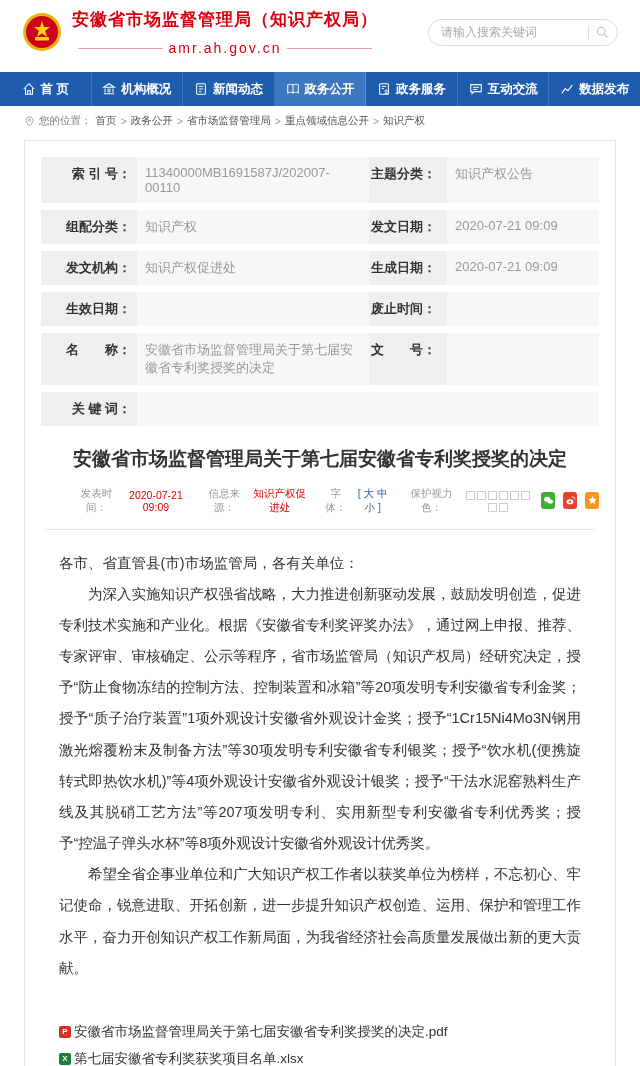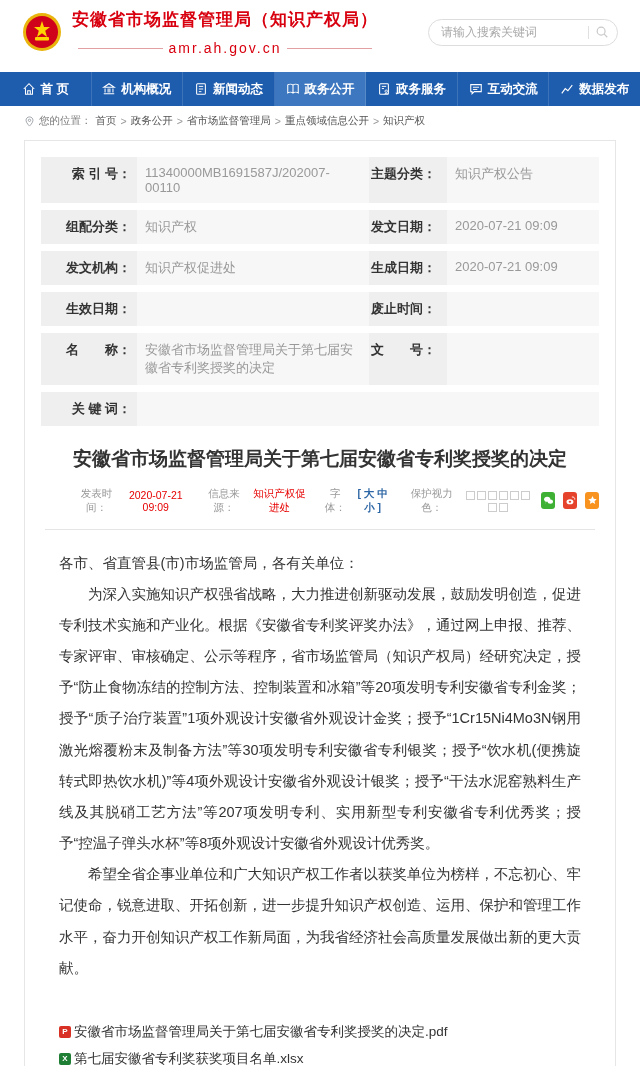--- a/index.html
+++ b/index.html
@@ -39,21 +39,21 @@
   .mcell-value { background:#f7f7f7; padding:8px 8px; color:#999; }
   .mv-l { width:232px; flex:0 0 232px; }
   .mcell-label-r { background:#efefef; width:78px; flex:0 0 78px; text-align:left; padding:8px 6px 8px 2px; font-weight:bold; color:#333; }
   .mv-r { flex:1; }
   .mv-full { flex:1; }
   
   .art-title { text-align:center; font-size:19px; font-weight:bold; color:#333; margin:20px 24px 0 24px; line-height:1.4; }
   .art-meta { text-align:center; margin-top:14px; font-size:10.5px; color:#999;
     display:flex; align-items:center; justify-content:center; gap:4px; flex-wrap:nowrap;margin-left:34px; }
   .art-meta .red { color:#e60000; }
-  .art-meta .blue { color:#2d66a5; font-weight:bold; }
+  .art-meta .blue { color:#2d66a5; font-weight:normal; }
   .eye-box { display:inline-block; width:9px; height:9px; border:1px solid #ccc; background:#fff; margin-left:2px; vertical-align:middle; }
   .share { display:inline-flex; width:17px; height:17px; border-radius:3px; margin-left:4px; align-items:center; justify-content:center; }
   .share svg { width:11px; height:11px; }
   .art-divider { border-top:1px solid #e5e5e5; margin:14px 4px 0 4px; }
   
   .art-body { padding:18px 18px 0 18px; font-size:14.5px; line-height:2.15; color:#333; text-align:justify; }
   .art-body p.indent { text-indent:2em; }
   
   .atts { padding:34px 18px 0 18px; font-size:13.5px; color:#333; }
   .att-line { display:flex; align-items:center; gap:3px; line-height:2; cursor:pointer; }

